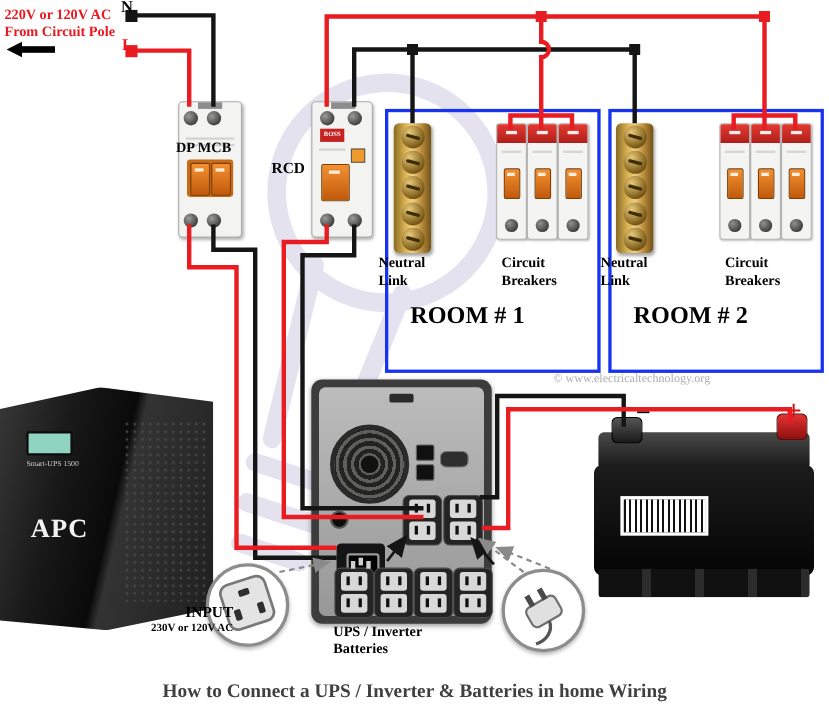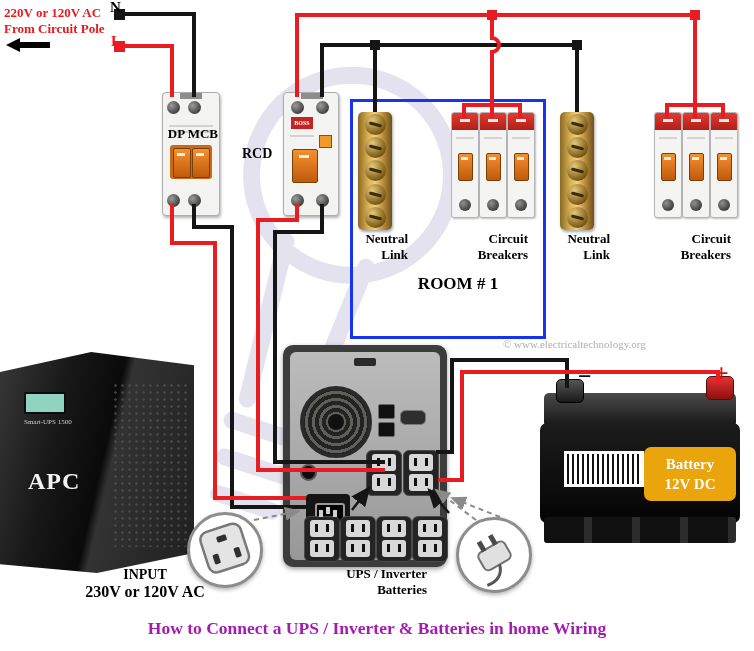--- a/index.html
+++ b/index.html
@@ -2,29 +2,29 @@
 <html><head>
 <meta charset="utf-8">
 <style>
   html,body{margin:0;padding:0;background:#fff;}
   .canvas{position:relative;width:754px;height:651px;background:#fff;overflow:hidden;
           font-family:Liberation Serif, serif;color:#000;}
   .wm{position:absolute;left:0;top:0;z-index:1;pointer-events:none;}
   .wires{position:absolute;left:0;top:0;z-index:3;pointer-events:none;}
   .comp{position:absolute;z-index:2;}
   .lab{position:absolute;z-index:4;}
-  .bold13{font-size:13px;font-weight:bold;text-align:right;line-height:1.25;}
-  .bold14{font-size:14px;font-weight:bold;line-height:1.25;}
+  .bold13{font-size:13px;font-weight:bold;text-align:left;line-height:1.25;}
+  .bold14{font-size:14px;font-weight:bold;text-align:center;line-height:1.25;}
 
   
   .supply{left:4px;top:5px;color:#e8191f;font-weight:bold;font-size:13px;line-height:1.2;}
 
   
   .room{position:absolute;top:99px;width:190px;height:234px;border:3px solid #1533f0;z-index:2;}
-  .room-name{position:absolute;left:0;right:0;top:172px;text-align:center;font-weight:bold;font-size:17px;padding-left:20px;}
+  .room-name{position:absolute;left:0;right:0;top:172px;text-align:left;font-weight:bold;font-size:22px;padding-left:20px;}
 
   
   .nlink{position:absolute;top:112px;width:34px;height:118px;z-index:2;border-radius:5px;
          background:linear-gradient(90deg,#8a6a22,#d9b154 30%,#f0d080 50%,#b8893a 75%,#6e5118);
          box-shadow:1px 2px 3px rgba(0,0,0,.35);
          display:flex;flex-direction:column;justify-content:space-evenly;align-items:center;}
   .nscrew{width:21px;height:21px;border-radius:50%;position:relative;
           background:radial-gradient(circle at 35% 30%,#e8c877,#7a5a16 70%,#4a350a);}
   .nscrew::after{content:"";position:absolute;left:4px;top:9px;width:13px;height:3px;background:#3c2d07;
           transform:rotate(15deg);border-radius:2px;}
@@ -107,21 +107,21 @@
   .sign.neg{left:38px;top:-22px;font-size:24px;color:#000;}
   .sign.pos{left:174px;top:-26px;font-size:26px;color:#d40f0f;}
   .blabel{left:104px;top:62px;width:92px;height:54px;background:#eaa50c;border-radius:7px;color:#fff;
         font-weight:bold;font-size:15px;text-align:center;padding-top:7px;box-sizing:border-box;line-height:1.35;}
   .bcode{left:24px;top:66px;width:74px;height:30px;border:3px solid #fff;
         background:repeating-linear-gradient(90deg,#111 0 2px,#fff 2px 5px);}
 
   
   .callout{position:absolute;width:70px;height:70px;border-radius:50%;background:#fff;border:3px solid #8d8d8d;
         z-index:4;box-shadow:0 2px 4px rgba(0,0,0,.3);}
-  .title{left:0;top:618px;width:754px;text-align:center;font-size:17.5px;font-weight:bold;color:#a21caf;}
+  .title{left:0;top:618px;width:754px;text-align:center;font-size:17.5px;font-weight:bold;color:#404040;}
   .wmtext{left:503px;top:338px;font-size:11px;color:#aeaeae;}
 </style>
 </head>
 <body>
 
 <div class="canvas">
 
   <svg class="wm" width="754" height="651">
     <g transform="rotate(18 350 180)" stroke="#c7c1dd" stroke-width="17" fill="none" opacity="0.45" stroke-linecap="round">
       <circle cx="350" cy="175" r="100"></circle>
@@ -197,20 +197,23 @@
     </div>
   <div class="spb" style="left:507px;">
       <i class="cap"></i>
       <i class="pl" style="top:24px;"></i>
       <i class="tog"></i>
       <i class="bterm"></i>
     </div>
   <div class="lab bold13" style="left:344px;top:231px;width:64px;">Neutral Link</div>
   <div class="lab bold13" style="left:456px;top:231px;width:72px;">Circuit Breakers</div>
 
+  <div class="room" style="left:553px;">
+    <div class="room-name">ROOM # 2</div>
+  </div>
   <div class="nlink" style="left:560px;">
     <i class="nscrew"></i>
       <i class="nscrew"></i>
       <i class="nscrew"></i>
       <i class="nscrew"></i>
       <i class="nscrew"></i>
   </div>
   <div class="spb" style="left:654px;">
       <i class="cap"></i>
       <i class="pl" style="top:24px;"></i>
@@ -283,24 +286,20 @@
 
   <div class="comp batt">
     <div class="btop"></div>
     <div class="bbody"></div>
     <div class="bbase"></div>
     <div class="post neg"></div>
     <div class="post pos"></div>
     <div class="sign neg">−</div>
     <div class="sign pos">+</div>
     <div class="bcode"></div>
-    <div class="blabel">
-      <div>Battery</div>
-      <div>12V DC</div>
-    </div>
   </div>
 
   <svg class="wires" width="754" height="651">
     <defs>
       <marker id="aB" markerWidth="9" markerHeight="9" refX="7" refY="3.5" orient="auto">
           <path d="M0,0 L8,3.5 L0,7 Z" fill="#151515"></path>
         </marker>
       <marker id="aG" markerWidth="9" markerHeight="9" refX="7" refY="3.5" orient="auto">
           <path d="M0,0 L8,3.5 L0,7 Z" fill="#8a8a8a"></path>
         </marker>
@@ -355,20 +354,20 @@
     <svg width="70" height="70">
       <g transform="rotate(-30 35 35)">
         <rect x="20" y="26" width="30" height="20" rx="5" fill="#e0e0e0" stroke="#6f6f6f" stroke-width="2"></rect>
         <rect x="26" y="16" width="5" height="11" fill="#4a4a4a"></rect>
         <rect x="39" y="16" width="5" height="11" fill="#4a4a4a"></rect>
         <path d="M35,46 C33,56 24,60 14,58" stroke="#555" stroke-width="3" fill="none"></path>
       </g>
     </svg>
   </div>
 
-  <div class="lab" style="left:78px;top:567px;width:134px;text-align:center;">
+  <div class="lab" style="left:78px;top:550px;width:134px;text-align:right;">
     <div style="font-size:14px;font-weight:bold;">INPUT</div>
-    <div style="font-size:16px;font-weight:bold;">230V or 120V AC</div>
+    <div style="font-size:10px;font-weight:bold;">230V or 120V AC</div>
   </div>
   <div class="lab bold13" style="left:303px;top:566px;width:124px;">UPS / Inverter Batteries</div>
 
   <div class="lab title">How to Connect a UPS / Inverter &amp; Batteries in home Wiring</div>
 </div>
 
 </body></html>

